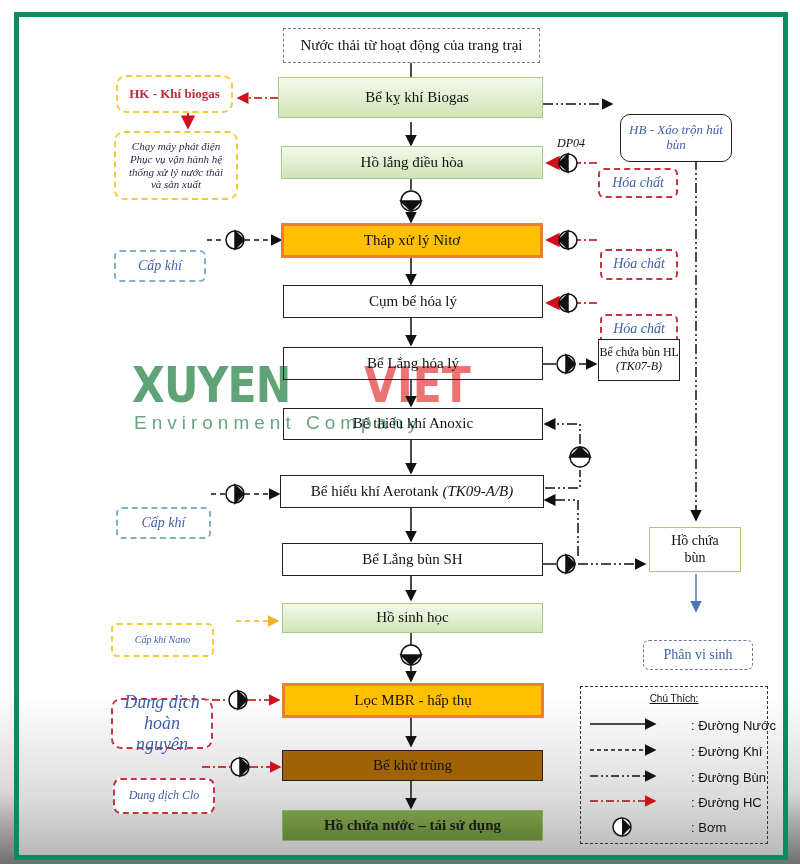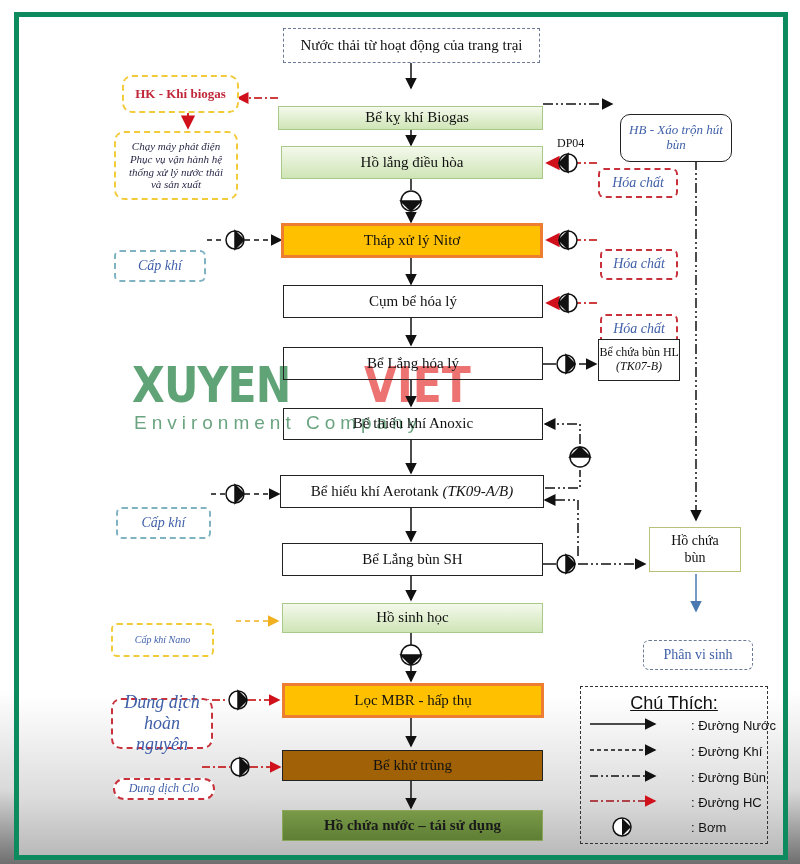--- a/index.html
+++ b/index.html
@@ -24,33 +24,33 @@
   .darkgreen { background: linear-gradient(to bottom, #7a9a49, #5e7f34); border:1px solid #8aa65a; font-weight:bold; color:#1a1a1a; }
   .dash-blue { border:1.5px dashed #6a7a96; background:#fff; }
   .dash-yellow { border:2px dashed #f2cb3a; background:#fff; border-radius:10px; }
   .dash-red { border:2px dashed #c8323c; background:#fff; border-radius:6px; }
   .dash-teal { border:2px dashed #7fb3c2; background:#fff; border-radius:6px; }
   .rounded-black { border:1.5px solid #222; border-radius:10px; background:#fff; }
   .olive { border:1.5px solid #b8c07a; background:#fff; }
   .blue-italic { color:#3f5fa8; font-style:italic;margin-top:25px; }
   .red-bold { color:#c0283a; font-weight:bold; }
   .small-italic { font-style:italic; font-size:11px; color:#2a2a4a; }
-  .label { position:absolute; font-size:12px; color:#111; }
+  .label { position:absolute; font-size:12px; font-style:italic; color:#111; }
   .watermark {
     position:absolute; left:132px; top:356px;
   }
   .wm-green { font-family:"DejaVu Sans", sans-serif; font-weight:bold; font-size:50px; color:#4e9a68; opacity:0.9; letter-spacing:-1px; transform:scaleX(0.85); transform-origin:left; display:inline-block;}
   .wm-red { font-family:"DejaVu Sans", sans-serif; font-weight:bold; font-size:50px; color:#ea5a5a; opacity:0.85; position:absolute; left:232px; top:0; transform:scaleX(0.85); transform-origin:left;}
   .wm-sub { font-family:"Liberation Sans", sans-serif; font-size:19px; letter-spacing:5px; color:#5a9a72; position:absolute; left:2px; top:56px; white-space:nowrap; opacity:0.9;}
   .legend {
     position:absolute; left:580px; top:686px; width:188px; height:158px; box-sizing:border-box;
     border:1.5px dashed #333;
     font-family:"Liberation Sans", sans-serif; font-size:13px; color:#111;
   }
-  .legend .title { position:absolute; left:0; right:0; top:6px; text-align:center; font-size:18px; text-decoration:underline; }
+  .legend .title { position:absolute; left:0; right:0; top:6px; text-align:center; font-size:10px; text-decoration:underline; }
   .legend .row { position:absolute; left:110px; white-space:nowrap; }
 </style>
 </head>
 <body>
 
 <div class="frame"></div>
 
 <div class="watermark">
   <span class="wm-green">XUYEN</span>
   <span class="wm-red">VIET</span>
@@ -164,21 +164,21 @@
   <line x1="590" y1="750" x2="655" y2="750" stroke="#111" stroke-width="1.5" stroke-dasharray="4,3" marker-end="url(#ab)"></line>
   <line x1="590" y1="776" x2="655" y2="776" stroke="#111" stroke-width="1.5" stroke-dasharray="8,3,2,3,2,3" marker-end="url(#ab)"></line>
   <line x1="590" y1="801" x2="655" y2="801" stroke="#a01018" stroke-width="1.5" stroke-dasharray="8,3,2,3" marker-end="url(#ar)"></line>
   <circle cx="622" cy="827" r="9" fill="#fff" stroke="#111" stroke-width="1.5"></circle>
   <path d="M622,818 L631,827 L622,836 z" fill="#111"></path>
 </svg>
 
 <div class="box dash-blue" style="left:283px;top:28px;width:257px;height:35px;">
   <span>Nước thải từ hoạt động của trang trại</span>
 </div>
-<div class="box green" style="left:278px;top:106px;width:265px;height:24px;padding-left:13px;">
+<div class="box green" style="left:278px;top:77px;width:265px;height:41px;padding-left:13px;">
   <span>Bể kỵ khí Biogas</span>
 </div>
 <div class="box green" style="left:281px;top:146px;width:262px;height:33px;">
   <span>Hồ lắng điều hòa</span>
 </div>
 <div class="box orange" style="left:281px;top:223px;width:262px;height:35px;">
   <span>Tháp xử lý Nitơ</span>
 </div>
 <div class="box white" style="left:283px;top:285px;width:260px;height:33px;">
   <span>Cụm bể hóa lý</span>
@@ -201,21 +201,21 @@
 <div class="box orange" style="left:282px;top:683px;width:262px;height:35px;">
   <span>Lọc MBR - hấp thụ</span>
 </div>
 <div class="box white" style="left:282px;top:750px;width:261px;height:31px;background:#a16207;">
   <span>Bể khử trùng</span>
 </div>
 <div class="box darkgreen" style="left:282px;top:810px;width:261px;height:31px;">
   <span>Hồ chứa nước – tái sử dụng</span>
 </div>
 
-<div class="box dash-yellow red-bold" style="left:122px;top:75px;width:117px;height:38px;font-size:13px;">
+<div class="box dash-yellow red-bold" style="left:116px;top:75px;width:117px;height:38px;font-size:13px;">
   <span>HK - Khí biogas</span>
 </div>
 <div class="box dash-yellow small-italic" style="left:114px;top:131px;width:124px;height:69px;padding:4px 8px;">
   <span>Chạy máy phát điện Phục vụ vận hành hệ thống xử lý nước thải và sản xuất</span>
 </div>
 <div class="box rounded-black blue-italic" style="left:620px;top:89px;width:112px;height:48px;font-size:13px;padding:0 6px;">
   <span>HB - Xáo trộn hút bùn</span>
 </div>
 <span class="label" style="left:557px;top:136px;">DP04</span>
 <div class="box dash-red blue-italic" style="left:598px;top:143px;width:80px;height:30px;font-size:14px;">
@@ -241,21 +241,21 @@
 </div>
 <div class="box dash-blue blue-italic" style="left:643px;top:615px;width:110px;height:30px;font-size:14px;font-style:normal;border-radius:6px;">
   <span>Phân vi sinh</span>
 </div>
 <div class="box dash-yellow blue-italic" style="left:111px;top:598px;width:103px;height:34px;font-size:10px;border-radius:6px;">
   <span>Cấp khí Nano</span>
 </div>
 <div class="box dash-red blue-italic" style="left:111px;top:673px;width:102px;height:51px;font-size:18px;border-radius:10px;padding:0 10px;">
   <span>Dung dịch hoàn nguyên</span>
 </div>
-<div class="box dash-red blue-italic" style="left:113px;top:753px;width:102px;height:22px;font-size:12px;border-radius:14px;">
+<div class="box dash-red blue-italic" style="left:113px;top:753px;width:102px;height:36px;font-size:12px;border-radius:8px;">
   <span>Dung dịch Clo</span>
 </div>
 
 <div class="legend">
   <div class="title">Chú Thích:</div>
   <div class="row" style="top:31px;">: Đường Nước</div>
   <div class="row" style="top:57px;">: Đường Khí</div>
   <div class="row" style="top:83px;">: Đường Bùn</div>
   <div class="row" style="top:108px;">: Đường HC</div>
   <div class="row" style="top:133px;">:  Bơm</div>

